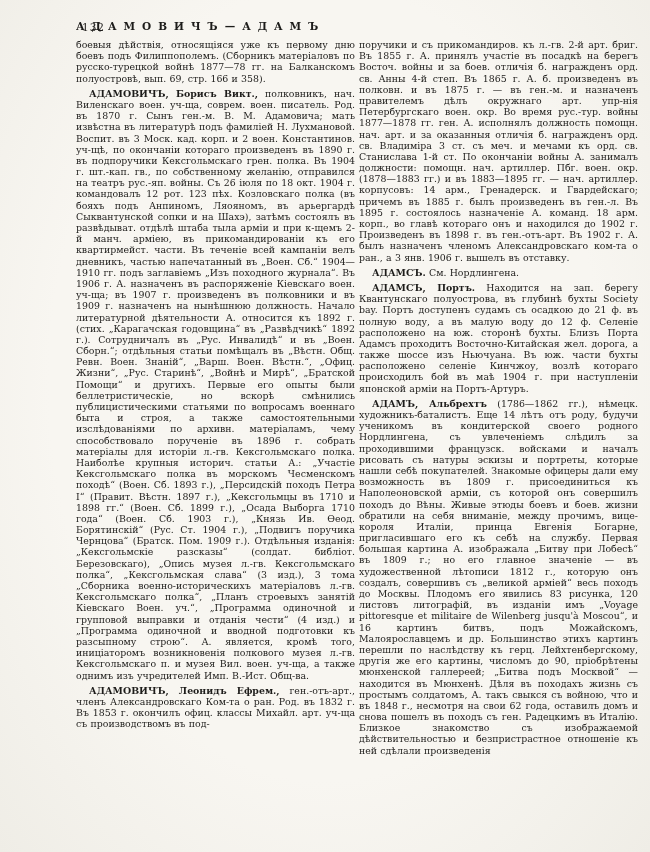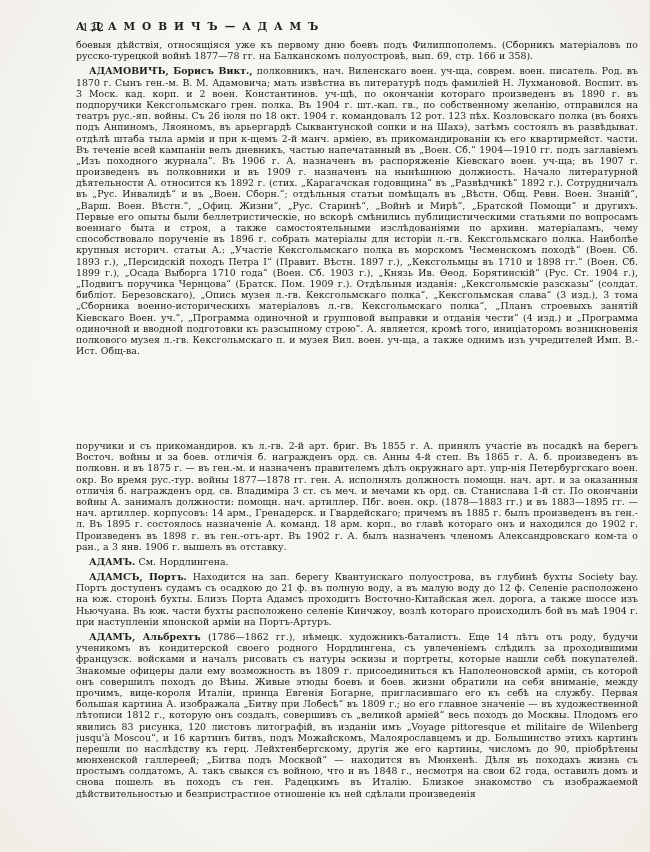--- a/index.html
+++ b/index.html
@@ -38,21 +38,20 @@
     font-weight: bold;
     font-size: 10.5px;
     letter-spacing: 7px;
     white-space: nowrap;
   }
   .columns {
     display: flex;
     gap: 4px;
     height: 798px;
     overflow: hidden;
-    flex-direction: column;
   }
   .col {
     flex: 1 1 0;
     text-align: justify;
     font-size: 9.4px;
     line-height: 1.19;
     word-spacing: 0.3px;
   }
   .col p {
     margin: 0;
@@ -76,23 +75,24 @@
   <div class="running-header">
     <span class="pagenum">132</span>
     <div class="head-title">АДАМОВИЧЪ—АДАМЪ</div>
   </div>
 
   <div class="columns">
 
     <div class="col">
       <p class="cont"><span>боевыя дѣйствія, относящіяся уже къ первому дню боевъ подъ Филиппополемъ. (Сборникъ матеріаловъ по русско-турецкой войнѣ 1877—78 гг. на Балканскомъ полуостровѣ, вып. 69, стр. 166 и 358).</span></p>
       <p><b class="hw">АДАМОВИЧЪ, Борисъ Викт.,</b> <span>полковникъ, нач. Виленскаго воен. уч-ща, соврем. воен. писатель. Род. въ 1870 г. Сынъ ген.-м. В. М. Адамовича; мать извѣстна въ литературѣ подъ фамиліей Н. Лухмановой. Воспит. въ 3 Моск. кад. корп. и 2 воен. Константинов. уч-щѣ, по окончаніи котораго произведенъ въ 1890 г. въ подпоручики Кексгольмскаго грен. полка. Въ 1904 г. шт.-кап. гв., по собственному желанію, отправился на театръ рус.-яп. войны. Съ 26 іюля по 18 окт. 1904 г. командовалъ 12 рот. 123 пѣх. Козловскаго полка (въ бояхъ подъ Анпиномъ, Ляояномъ, въ арьергардѣ Сыквантунской сопки и на Шахэ), затѣмъ состоялъ въ развѣдыват. отдѣлѣ штаба тыла арміи и при к-щемъ 2-й манч. арміею, въ прикомандированіи къ его квартирмейст. части. Въ теченіе всей кампаніи велъ дневникъ, частью напечатанный въ „Воен. Сб.“ 1904—1910 гг. подъ заглавіемъ „Изъ походного журнала“. Въ 1906 г. А. назначенъ въ распоряженіе Кіевскаго воен. уч-ща; въ 1907 г. произведенъ въ полковники и въ 1909 г. назначенъ на нынѣшнюю должность. Начало литературной дѣятельности А. относится къ 1892 г. (стих. „Карагачская годовщина“ въ „Развѣдчикѣ“ 1892 г.). Сотрудничалъ въ „Рус. Инвалидѣ“ и въ „Воен. Сборн.“; отдѣльныя статьи помѣщалъ въ „Вѣстн. Общ. Ревн. Воен. Знаній“, „Варш. Воен. Вѣстн.“, „Офиц. Жизни“, „Рус. Старинѣ“, „Войнѣ и Мирѣ“, „Братской Помощи“ и другихъ. Первые его опыты были беллетристическіе, но вскорѣ смѣнились публицистическими статьями по вопросамъ военнаго быта и строя, а также самостоятельными изслѣдованіями по архивн. матеріаламъ, чему способствовало порученіе въ 1896 г. собрать матеріалы для исторіи л.-гв. Кексгольмскаго полка. Наиболѣе крупныя историч. статьи А.: „Участіе Кексгольмскаго полка въ морскомъ Чесменскомъ походѣ“ (Воен. Сб. 1893 г.), „Персидскій походъ Петра I“ (Правит. Вѣстн. 1897 г.), „Кексгольмцы въ 1710 и 1898 гг.“ (Воен. Сб. 1899 г.), „Осада Выборга 1710 года“ (Воен. Сб. 1903 г.), „Князь Ив. Ѳеод. Борятинскій“ (Рус. Ст. 1904 г.), „Подвигъ поручика Чернцова“ (Братск. Пом. 1909 г.). Отдѣльныя изданія: „Кексгольмскіе разсказы“ (солдат. библіот. Березовскаго), „Опись музея л.-гв. Кексгольмскаго полка“, „Кексгольмская слава“ (3 изд.), 3 тома „Сборника военно-историческихъ матеріаловъ л.-гв. Кексгольмскаго полка“, „Планъ строевыхъ занятій Кіевскаго Воен. уч.“, „Программа одиночной и групповой выправки и отданія чести“ (4 изд.) и „Программа одиночной и вводной подготовки къ разсыпному строю“. А. является, кромѣ того, иниціаторомъ возникновенія полкового музея л.-гв. Кексгольмскаго п. и музея Вил. воен. уч-ща, а также однимъ изъ учредителей Имп. В.-Ист. Общ-ва.</span></p>
+      <p><b class="hw">АДАМОВИЧЪ, Леонидъ Ефрем.,</b> <span>ген.-отъ-арт., членъ Александровскаго Ком-та о ран. Род. въ 1832 г. Въ 1853 г. окончилъ офиц. классы Михайл. арт. уч-ща съ производствомъ въ под-</span></p>
     </div>
 
     <div class="col">
       <p class="cont"><span>поручики и съ прикомандиров. къ л.-гв. 2-й арт. бриг. Въ 1855 г. А. принялъ участіе въ посадкѣ на берегъ Восточ. войны и за боев. отличія б. награжденъ орд. св. Анны 4-й степ. Въ 1865 г. А. б. произведенъ въ полковн. и въ 1875 г. — въ ген.-м. и назначенъ правителемъ дѣлъ окружнаго арт. упр-нія Петербургскаго воен. окр. Во время рус.-тур. войны 1877—1878 гг. ген. А. исполнялъ должность помощн. нач. арт. и за оказанныя отличія б. награжденъ орд. св. Владиміра 3 ст. съ меч. и мечами къ орд. св. Станислава 1-й ст. По окончаніи войны А. занималъ должности: помощн. нач. артиллер. Пбг. воен. окр. (1878—1883 гг.) и въ 1883—1895 гг. — нач. артиллер. корпусовъ: 14 арм., Гренадерск. и Гвардейскаго; причемъ въ 1885 г. былъ произведенъ въ ген.-л. Въ 1895 г. состоялось назначеніе А. команд. 18 арм. корп., во главѣ котораго онъ и находился до 1902 г. Произведенъ въ 1898 г. въ ген.-отъ-арт. Въ 1902 г. А. былъ назначенъ членомъ Александровскаго ком-та о ран., а 3 янв. 1906 г. вышелъ въ отставку.</span></p>
-      <p><b class="hw">АДАМЪ.</b> <span>См. Нордлингена.</span></p>
+      <p><b class="hw">АДАМСЪ.</b> <span>См. Нордлингена.</span></p>
       <p><b class="hw">АДАМСЪ, Портъ.</b> <span>Находится на зап. берегу Квантунскаго полуострова, въ глубинѣ бухты Society bay. Портъ доступенъ судамъ съ осадкою до 21 ф. въ полную воду, а въ малую воду до 12 ф. Селеніе расположено на юж. сторонѣ бухты. Близъ Порта Адамсъ проходитъ Восточно-Китайская жел. дорога, а также шоссе изъ Ньючуана. Въ юж. части бухты расположено селеніе Кинчжоу, возлѣ котораго происходилъ бой въ маѣ 1904 г. при наступленіи японской арміи на Портъ-Артуръ.</span></p>
       <p><b class="hw">АДАМЪ, Альбрехтъ</b> <span>(1786—1862 гг.), нѣмецк. художникъ-баталистъ. Еще 14 лѣтъ отъ роду, будучи ученикомъ въ кондитерской своего родного Нордлингена, съ увлеченіемъ слѣдилъ за проходившими французск. войсками и началъ рисовать съ натуры эскизы и портреты, которые нашли себѣ покупателей. Знакомые офицеры дали ему возможность въ 1809 г. присоединиться къ Наполеоновской арміи, съ которой онъ совершилъ походъ до Вѣны. Живые этюды боевъ и боев. жизни обратили на себя вниманіе, между прочимъ, вице-короля Италіи, принца Евгенія Богарне, пригласившаго его къ себѣ на службу. Первая большая картина А. изображала „Битву при Лобесѣ“ въ 1809 г.; но его главное значеніе — въ художественной лѣтописи 1812 г., которую онъ создалъ, совершивъ съ „великой арміей“ весь походъ до Москвы. Плодомъ его явились 83 рисунка, 120 листовъ литографій, въ изданіи имъ „Voyage pittoresque et militaire de Wilenberg jusqu'à Moscou“, и 16 картинъ битвъ, подъ Можайскомъ, Малоярославцемъ и др. Большинство этихъ картинъ перешли по наслѣдству къ герц. Лейхтенбергскому, другія же его картины, числомъ до 90, пріобрѣтены мюнхенской галлереей; „Битва подъ Москвой“ — находится въ Мюнхенѣ. Дѣля въ походахъ жизнь съ простымъ солдатомъ, А. такъ свыкся съ войною, что и въ 1848 г., несмотря на свои 62 года, оставилъ домъ и снова пошелъ въ походъ съ ген. Радецкимъ въ Италію. Близкое знакомство съ изображаемой дѣйствительностью и безпристрастное отношеніе къ ней сдѣлали произведенія</span></p>
     </div>
 
   </div>
 </div>
 
 </body></html>

